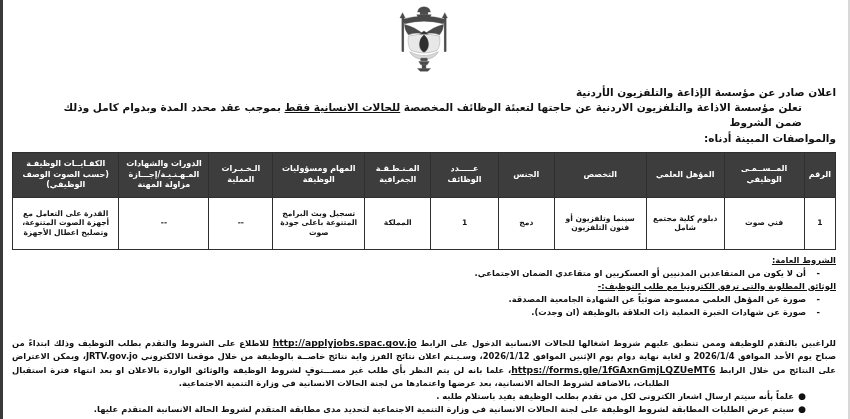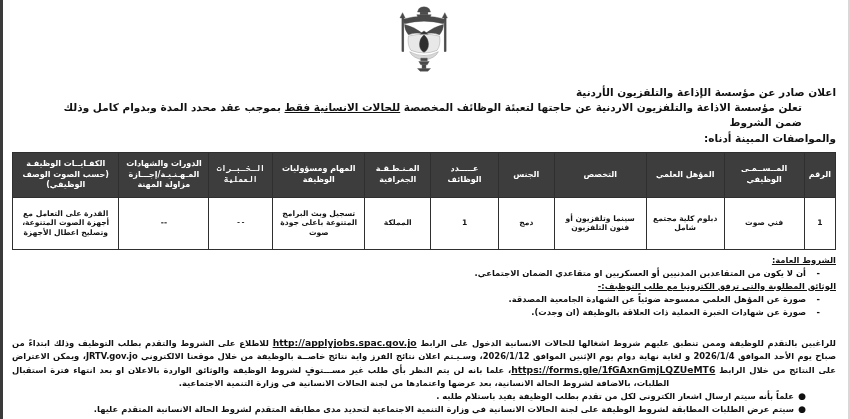--- a/index.html
+++ b/index.html
@@ -110,21 +110,21 @@
     font-size: 7.6px;
   }
   .c-num     { width: 26px; margin-top: 36px; }
   .c-title   { width: 74px; }
   .c-qual    { width: 72px; }
   .c-spec    { width: 86px; margin-top: 36px; }
   .c-gender  { width: 50px; margin-left: 15px; }
   .c-count   { width: 62px; }
   .c-region  { width: 60px; }
   .c-duties  { width: 86px; }
-  .c-exp     { width: 58px; font-family: Liberation Mono, monospace; }
+  .c-exp     { width: 58px; }
   .c-courses { width: 84px; }
   .c-comp    { width: 100px; }
 
   
   .conditions {
     margin-top: 5px;
     font-size: 8.4px;
     line-height: 1.42;
     color: #111;
     text-align: right;

